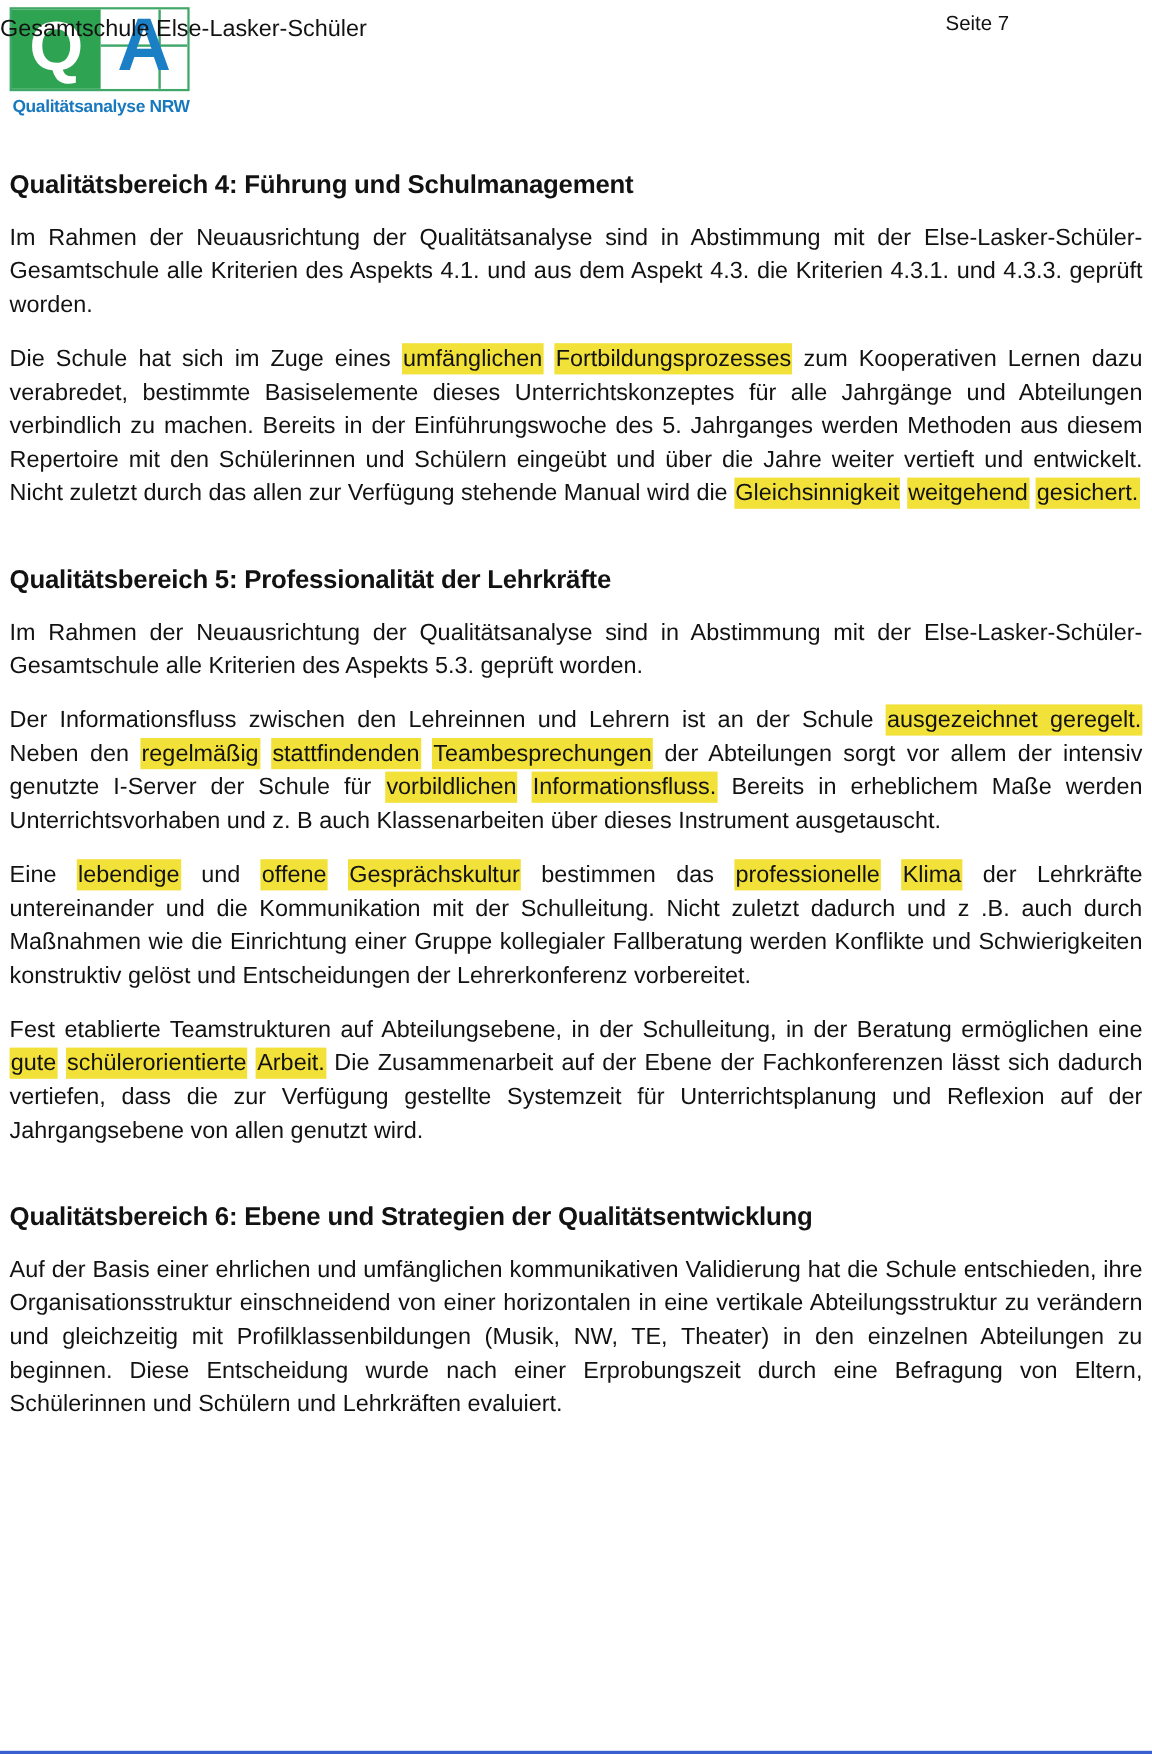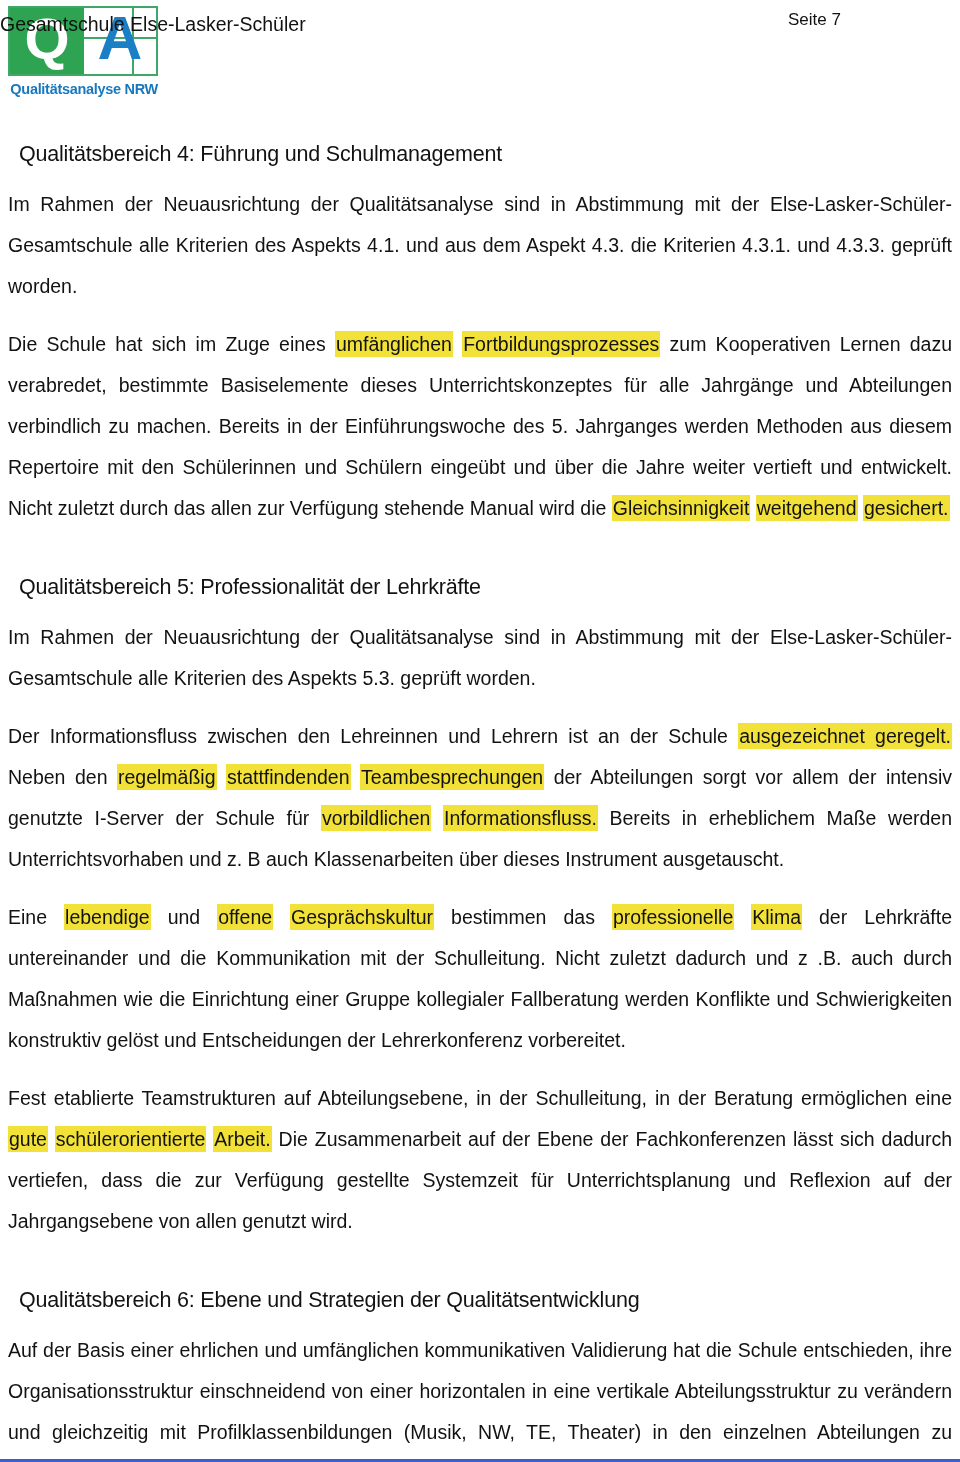--- a/index.html
+++ b/index.html
@@ -114,28 +114,27 @@
   }
 
   
   .content {
     padding: 0 8px;
   }
   .section { margin-top: 46px; }
   .section:first-child { margin-top: 24px; }
   .section h2 {
     font-size: 21.5px;
-    font-weight: normal;
+    font-weight: bold;
     letter-spacing: -0.2px;
     margin-bottom: 17px;
-    margin-left: 11px;
   }
   .section p {
     font-size: 19.5px;
-    line-height: 41px;
+    line-height: 28px;
     text-align: justify;
     margin-bottom: 17px;
     hyphens: manual;
   }
   .section p:last-child { margin-bottom: 0; }
   .hl {
     background: var(--highlight);
     padding: 2px 1px;
     box-decoration-break: clone;
     -webkit-box-decoration-break: clone;

